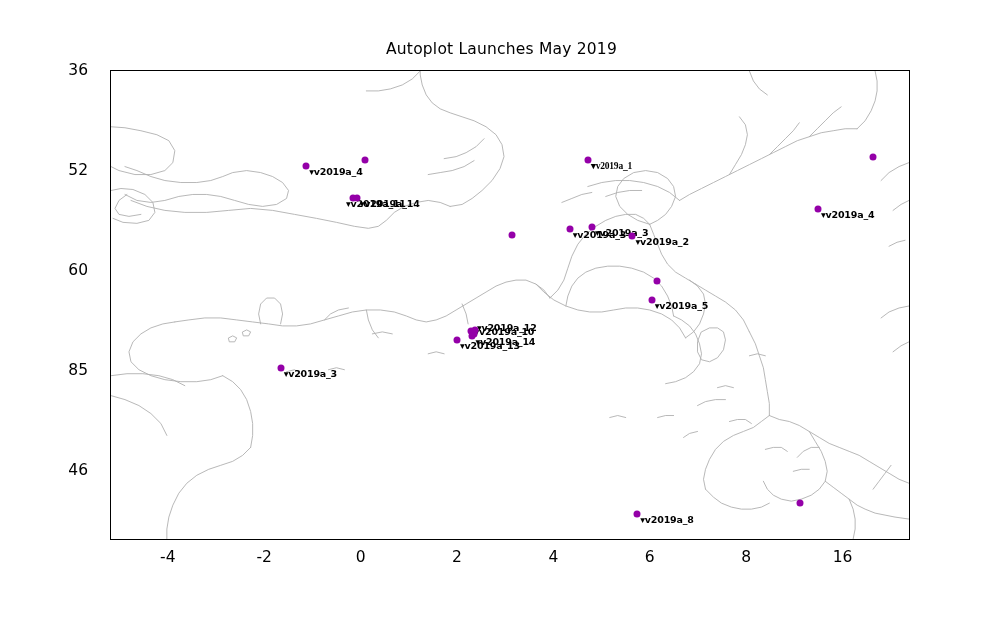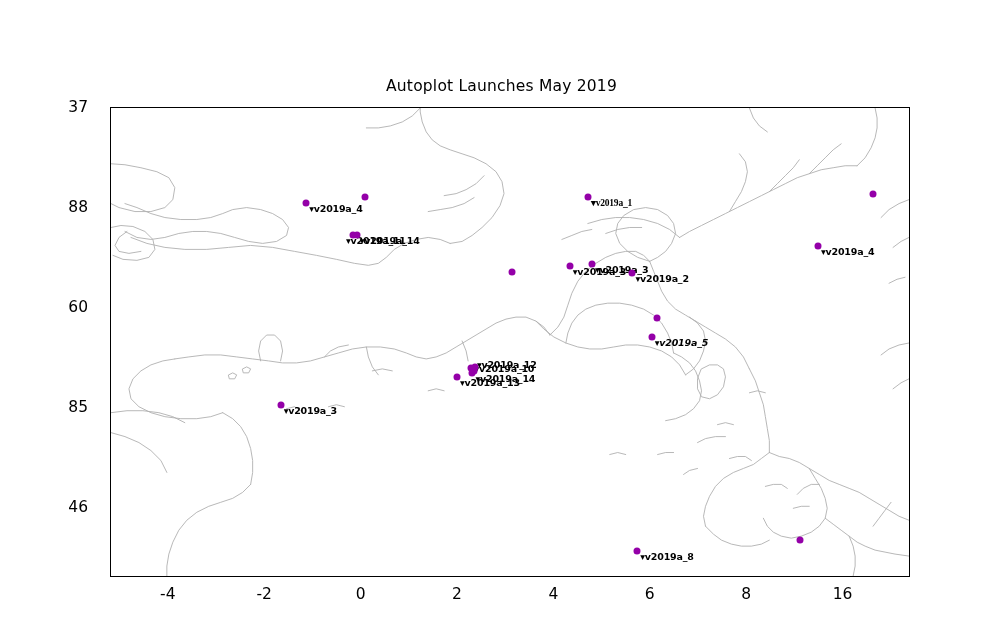--- a/index.html
+++ b/index.html
@@ -1,17 +1,17 @@
 <!DOCTYPE html>
 <html><head>
 <meta charset="utf-8">
 <style>
   html,body{margin:0;padding:0;background:#ffffff;}
   body{width:1003px;height:633px;overflow:hidden;font-family:"DejaVu Sans",sans-serif;}
-  #root{position:relative;width:1003px;height:468px;background:#ffffff;margin-top:37px;}
+  #root{position:relative;width:1003px;height:468px;background:#ffffff;}
 
   #title{
     position:absolute; left:0; top:40px; width:1003px;
     text-align:center; font-size:15.5px; color:#000;
     font-family:"DejaVu Sans",sans-serif; letter-spacing:0.2px;
   }
 
   
   #plot{
     position:absolute; left:110px; top:70px; width:800px; height:470px;
@@ -199,35 +199,35 @@
       <div class="pt" style="left: 458.795px; top: 157.5px; background: rgb(148, 0, 168);"></div>
       <div class="ptlabel" style="left: 461.795px; top: 162.5px;">▾v2019a_3</div>
       <div class="pt" style="left: 480.964px; top: 156px; background: rgb(148, 0, 168);"></div>
       <div class="ptlabel" style="left: 483.964px; top: 161px;">▾v2019a_3</div>
       <div class="pt" style="left: 521.446px; top: 165px; background: rgb(148, 0, 168);"></div>
       <div class="ptlabel" style="left: 524.446px; top: 170px;">▾v2019a_2</div>
       <div class="pt" style="left: 477.108px; top: 89px; background: rgb(148, 0, 168);"></div>
       <div class="ptlabel" style="left: 480.108px; top: 94px; font-family: Liberation Serif, serif;">▾v2019a_1</div>
       <div class="pt" style="left: 545.542px; top: 210px; background: rgb(148, 0, 168);"></div>
       <div class="pt" style="left: 540.723px; top: 229px; background: rgb(148, 0, 168);"></div>
-      <div class="ptlabel" style="left: 543.723px; top: 234px; font-style: italic;">▾v2019a_5</div>
+      <div class="ptlabel" style="left: 543.723px; top: 234px;">▾v2019a_5</div>
       <div class="pt" style="left: 706.988px; top: 137.5px; background: rgb(148, 0, 168);"></div>
       <div class="ptlabel" style="left: 709.988px; top: 142.5px;">▾v2019a_4</div>
       <div class="pt" style="left: 762.41px; top: 86px; background: rgb(148, 0, 168);"></div>
       <div class="pt" style="left: 526.265px; top: 442.5px; background: rgb(148, 0, 168);"></div>
       <div class="ptlabel" style="left: 529.265px; top: 447.5px;">▾v2019a_8</div>
       <div class="pt" style="left: 689.157px; top: 431.5px; background: rgb(148, 0, 168);"></div>
     </div>
 
   <div id="ylabels">
       <span style="top: 400px;">46</span>
       <span style="top: 300px;">85</span>
       <span style="top: 200px;">60</span>
-      <span style="top: 100px;">88</span>
-      <span style="top: 0px;">37</span>
+      <span style="top: 100px;">52</span>
+      <span style="top: 0px;">36</span>
     </div>
   <div id="xlabels">
       <span style="left: 57.8313px;">-4</span>
       <span style="left: 154.217px;">-2</span>
       <span style="left: 250.602px;">0</span>
       <span style="left: 346.988px;">2</span>
       <span style="left: 443.373px;">4</span>
       <span style="left: 539.759px;">6</span>
       <span style="left: 636.145px;">8</span>
       <span style="left: 732.53px;">16</span>

